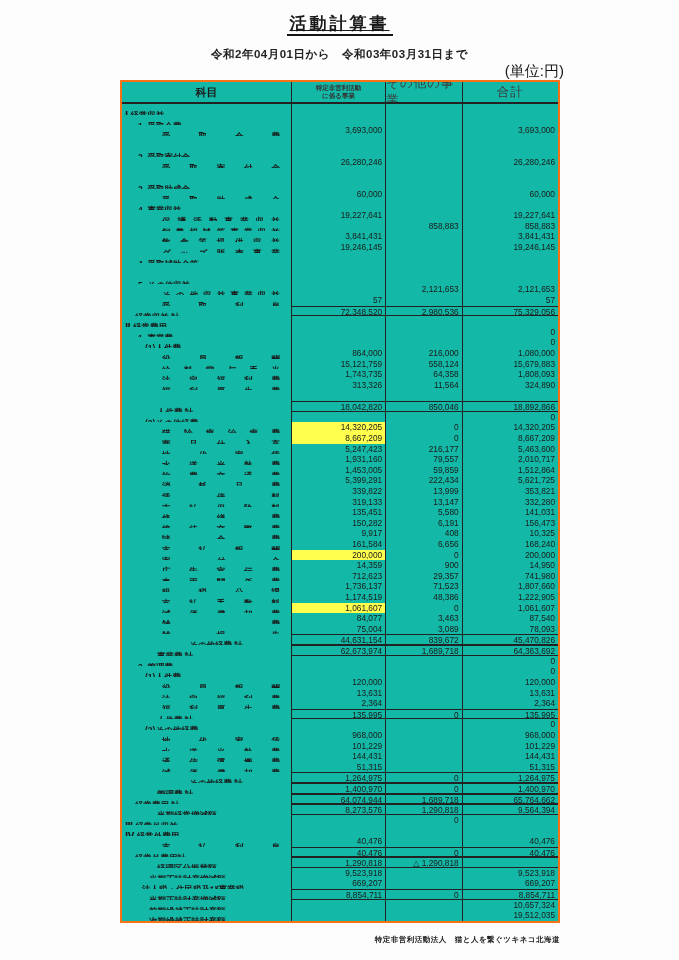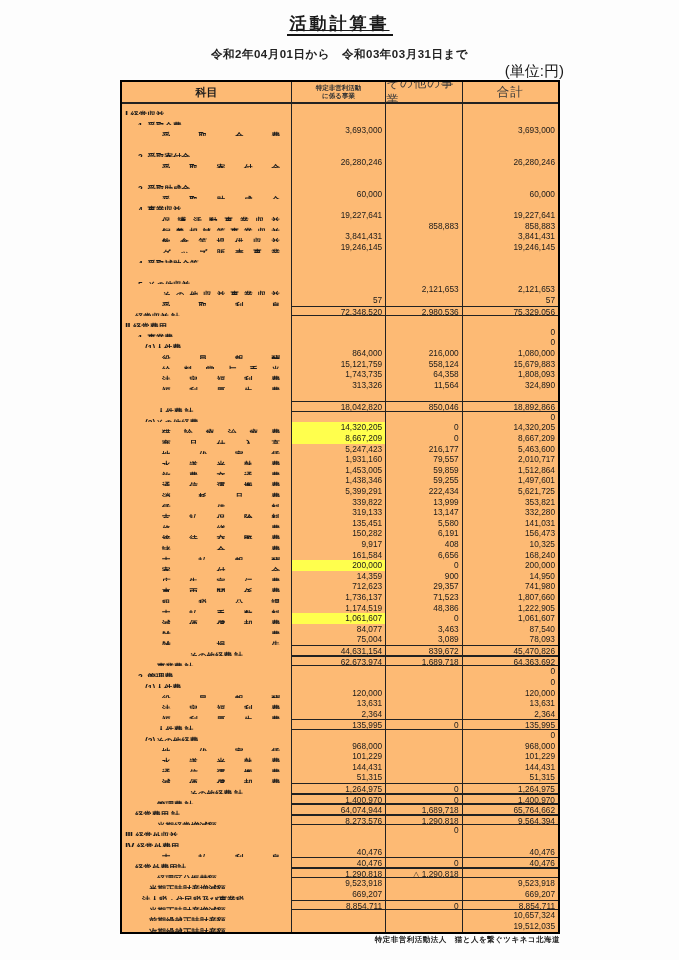--- a/index.html
+++ b/index.html
@@ -17,21 +17,21 @@
     border-bottom: 2.5px solid #151515; padding: 0 3px 1px; text-decoration: underline;
   }
   .period {
     position: absolute; top: 47px; left: 0; width: 100%;
     text-align: center; font-size: 11.5px; font-weight: bold; letter-spacing: .5px; color:#222;
   }
   .unit { position: absolute; top: 62px; right: 115px; font-size: 15px; font-weight: normal; }
 
   .table {
     position: absolute; left: 120px; top: 80px; width: 440px;
-    border: 2px solid #000000; background: #fdba74;
+    border: 2px solid #f97316; background: #14b8a6;
   }
   .thead { display: flex; height: 22px; border-bottom: 2px solid #222; }
   .cell { height: 100%; overflow: hidden; }
   .c1 { width: 170px; }
   .c2 { width: 95px;  border-left: 1px solid #222; }
   .c3 { width: 77px;  border-left: 1px solid #222; }
   .c4 { width: 97px;  border-left: 1px solid #222; }
   .hcell { display: flex; align-items: center; justify-content: center; }
   .h-subject { font-size: 11px; font-weight: bold; }
   .h-small { font-size: 6.5px; line-height: 8px; white-space: pre-line; text-align: center; font-weight: bold; color:#333; }
@@ -284,26 +284,20 @@
           <div class="cell val c3">79,557</div>
           <div class="cell val c4">2,010,717</div>
         </div>
         <div class="row">
           <div class="cell c1"><span class="lbl account">旅 費 交 通 費</span></div>
           <div class="cell val c2">1,453,005</div>
           <div class="cell val c3">59,859</div>
           <div class="cell val c4">1,512,864</div>
         </div>
         <div class="row">
-          <div class="cell c1"><span class="lbl account">通 信 運 搬 費</span></div>
-          <div class="cell val c2">1,438,346</div>
-          <div class="cell val c3">59,255</div>
-          <div class="cell val c4">1,497,601</div>
-        </div>
-        <div class="row">
           <div class="cell c1"><span class="lbl account">消 耗 品 費</span></div>
           <div class="cell val c2">5,399,291</div>
           <div class="cell val c3">222,434</div>
           <div class="cell val c4">5,621,725</div>
         </div>
         <div class="row">
           <div class="cell c1"><span class="lbl account">賃 借 料</span></div>
           <div class="cell val c2">339,822</div>
           <div class="cell val c3">13,999</div>
           <div class="cell val c4">353,821</div>

